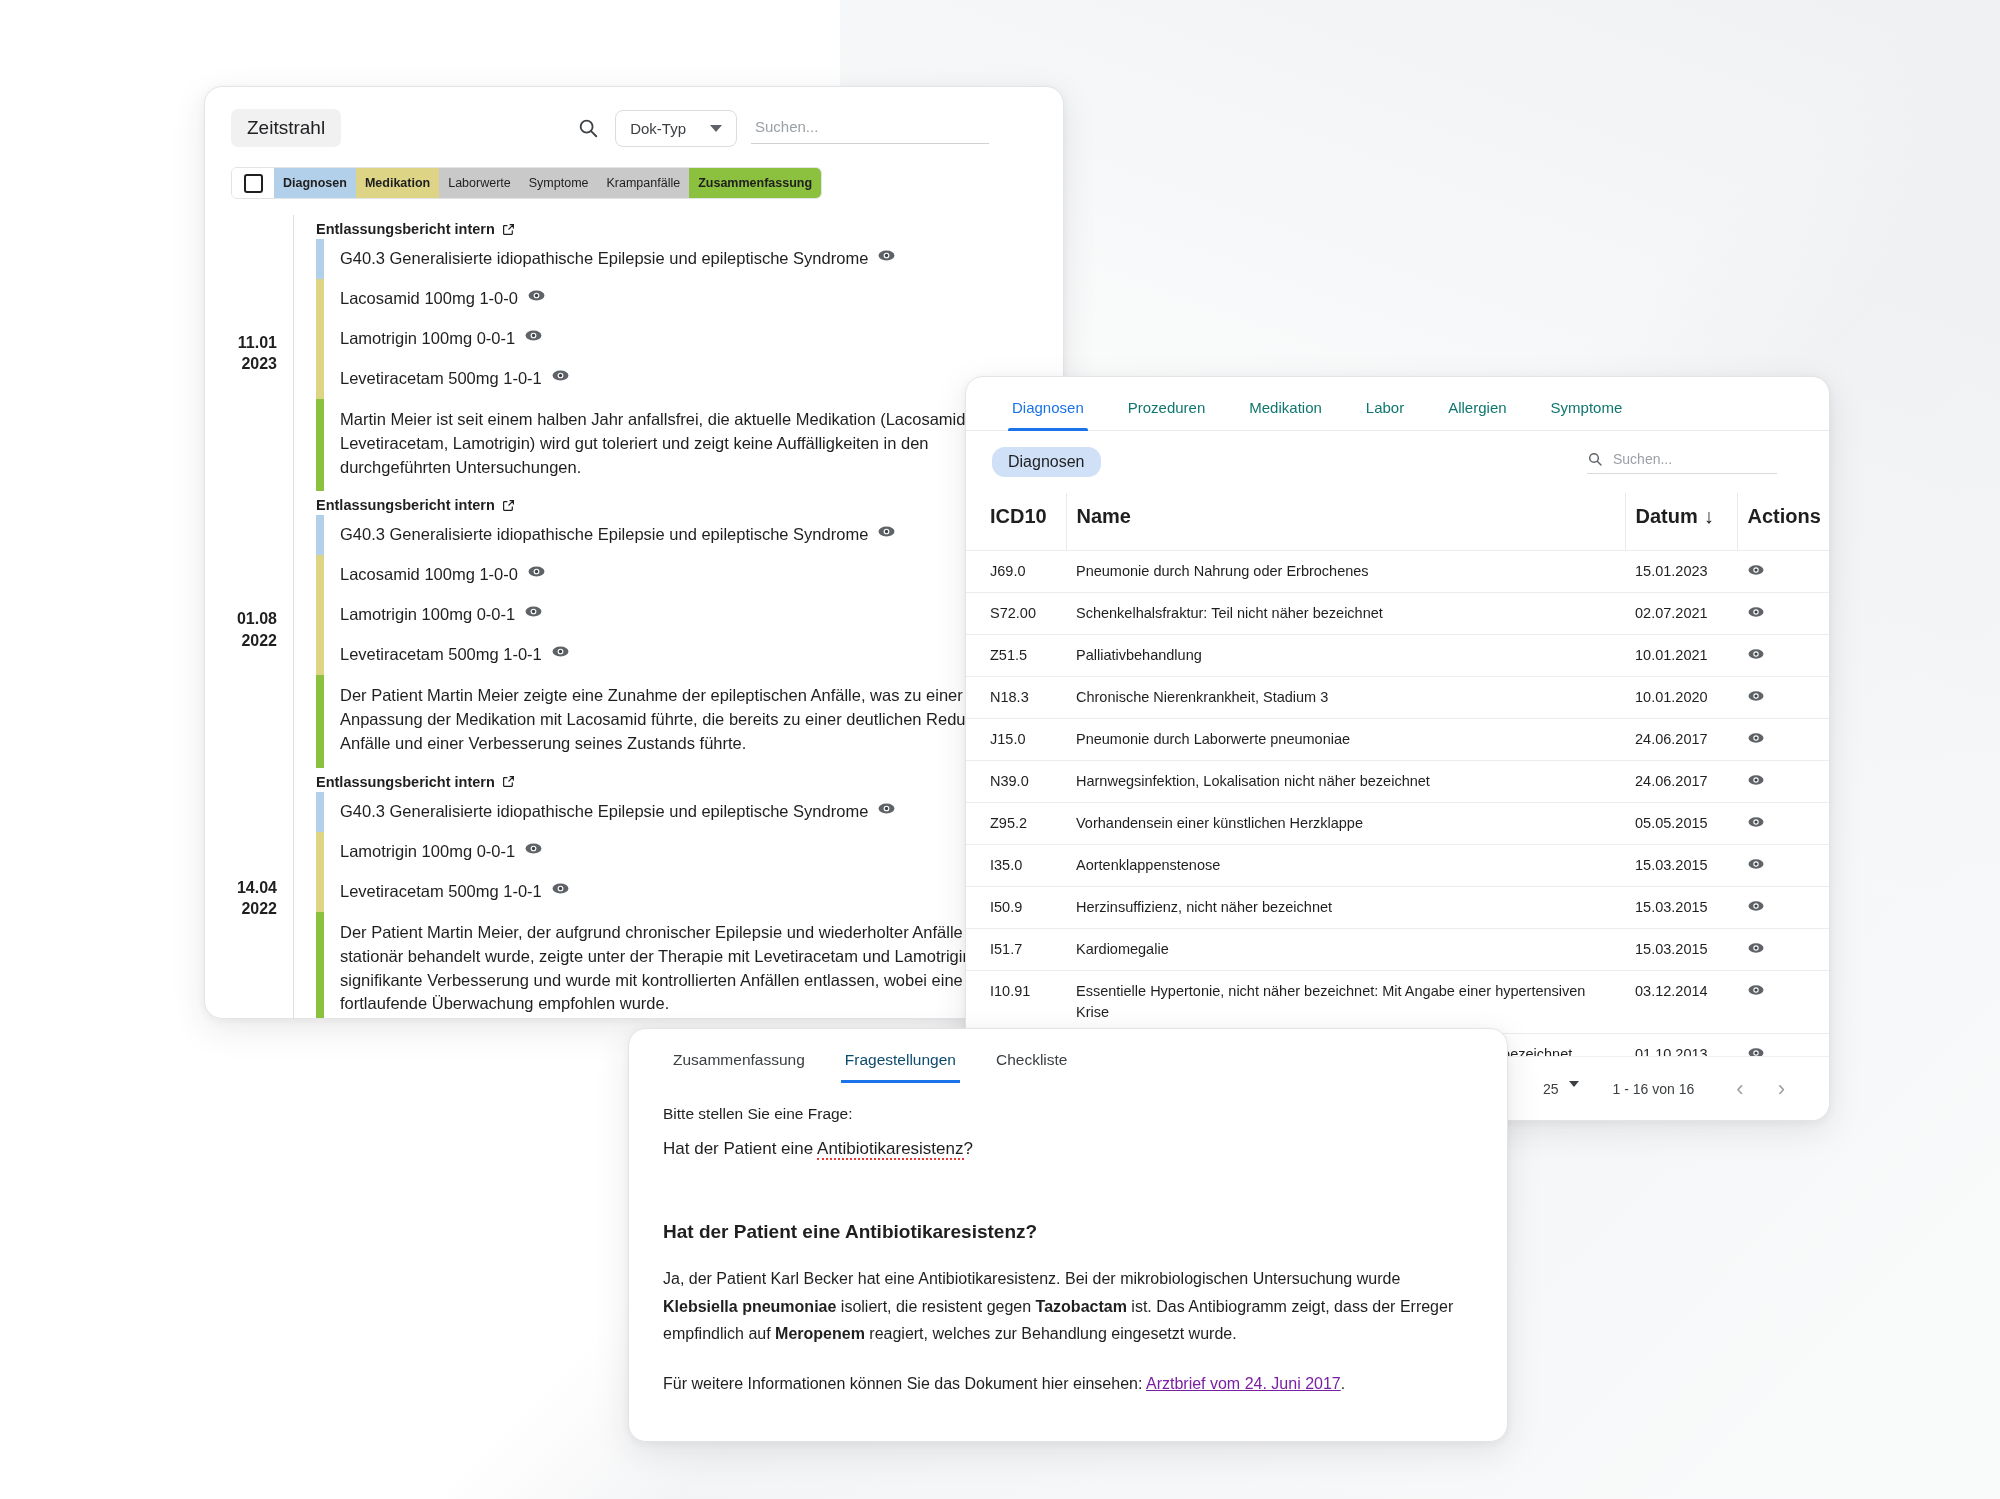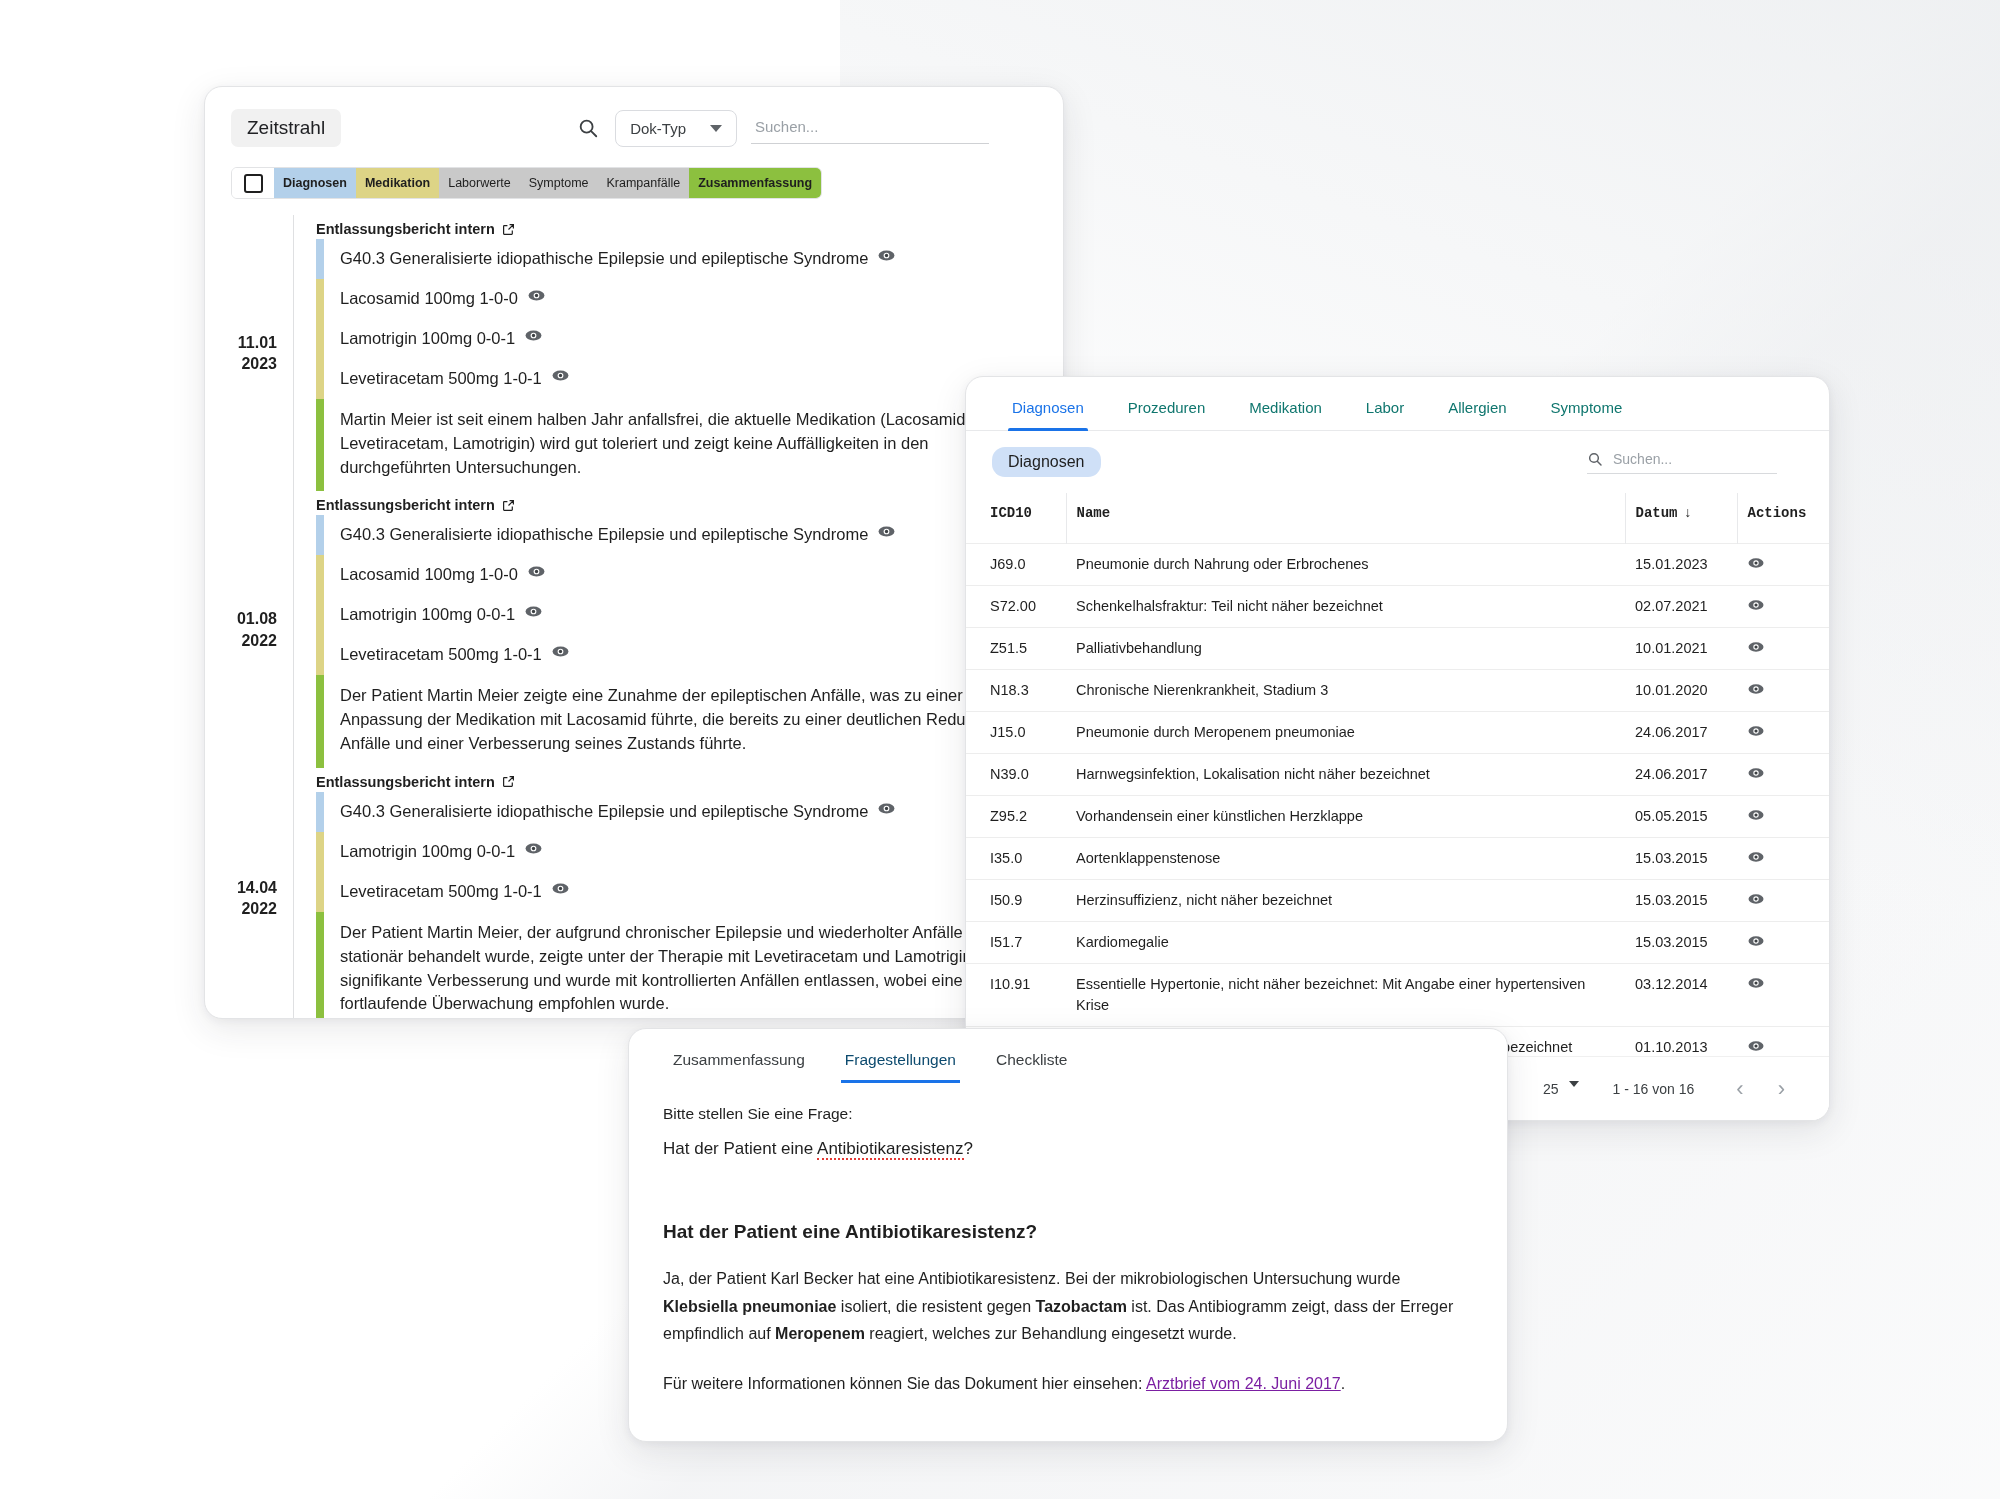--- a/index.html
+++ b/index.html
@@ -105,22 +105,22 @@
   .chip-row { display:flex; align-items:center; padding:16px 26px 6px 26px; }
   .chip {
     background:#cfe0f7; color:#1f1f1f; border-radius:13px; padding:6px 16px; font-size:16px;
   }
   .tbl-search { margin-left:auto; display:flex; align-items:center; gap:10px; width:190px;
     border-bottom:1px solid #d8dadd; padding-bottom:6px; margin-right:26px;}
   .tbl-search span { font-size:14px; color:#9aa0a6; }
 
   table.diag { width:100%; border-collapse:collapse; table-layout:fixed; margin-top:10px; }
   table.diag th {
-    text-align:left; font-size:14px; font-weight:bold; color:#1f1f1f;
-    padding:12px 10px 22px 10px; border-right:1px solid #e8e9eb; vertical-align:top;font-family:Liberation Mono, monospace;
+    text-align:left; font-size:20px; font-weight:bold; color:#1f1f1f;
+    padding:12px 10px 22px 10px; border-right:1px solid #e8e9eb; vertical-align:top;
   }
   table.diag th:last-child { border-right:none; }
   table.diag td {
     font-size:14.5px; color:#1f1f1f; padding:10px 10px; border-top:1px solid #ededed;
     vertical-align:top; line-height:1.45;
   }
   .col-icd { width:100px; padding-left:24px !important; }
   .col-name{ }
   .col-date{ width:112px; }
   .col-act { width:92px; }
@@ -479,21 +479,21 @@
           <td class="eye-cell">
             <svg width="18" height="18" viewBox="0 0 24 24">
               <ellipse cx="12" cy="12" rx="10" ry="6.2" fill="#5f6368"></ellipse>
               <circle cx="12" cy="12" r="3.6" fill="#fff"></circle>
               <circle cx="12" cy="12" r="2.1" fill="#3c4043"></circle>
             </svg>
           </td>
         </tr>
       <tr>
           <td class="col-icd">J15.0</td>
-          <td>Pneumonie durch Meropenem pneumoniae</td>
+          <td>Pneumonie durch Laborwerte pneumoniae</td>
           <td>24.06.2017</td>
           <td class="eye-cell">
             <svg width="18" height="18" viewBox="0 0 24 24">
               <ellipse cx="12" cy="12" rx="10" ry="6.2" fill="#5f6368"></ellipse>
               <circle cx="12" cy="12" r="3.6" fill="#fff"></circle>
               <circle cx="12" cy="12" r="2.1" fill="#3c4043"></circle>
             </svg>
           </td>
         </tr>
       <tr>

